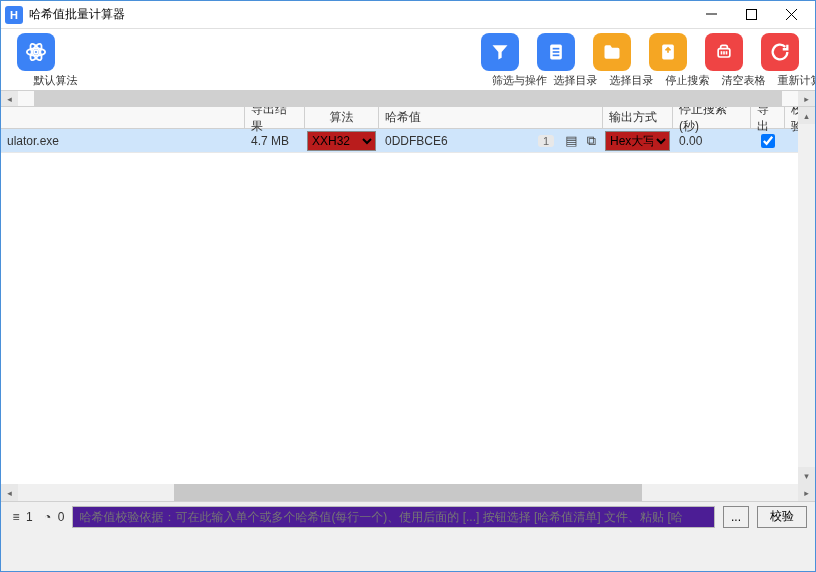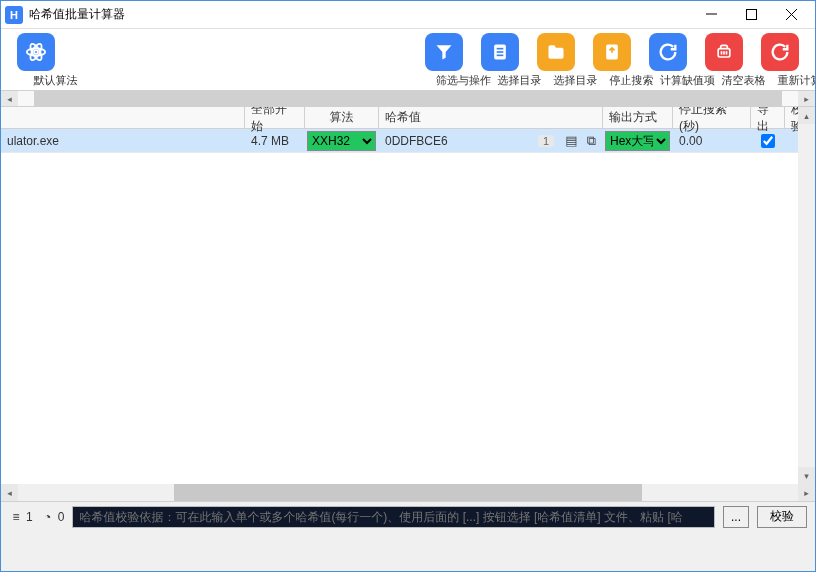--- a/index.html
+++ b/index.html
@@ -20,34 +20,34 @@
 .refresh-ico { width: 24px; height: 24px; display: flex; align-items: center; justify-content: center; cursor: pointer; }
 .hscroll { height: 17px; background: #f0f0f0; border-top: 1px solid #d0d0d0; border-bottom: 1px solid #d0d0d0; display: flex; align-items: center; }
 .hscroll .arrow { width: 17px; height: 15px; background: #e8e8e8; display: flex; align-items: center; justify-content: center; cursor: pointer; font-size: 9px; color: #666; }
 .hscroll .track { flex: 1; height: 15px; background: #f8f8f8; position: relative; }
 .hscroll .thumb { position: absolute; height: 100%; background: #d0d0d0; }
 .table-area { background: #fff; height: 394px; overflow: hidden; position: relative; }
 .thead { display: flex; height: 22px; background: #fff; border-bottom: 1px solid #d0d0d0; font-size: 12px; }
 .th { border-right: 1px solid #d0d0d0; padding: 2px 6px; display: flex; align-items: center; color: #333; background: #f8f8f8; }
 .trow { display: flex; height: 24px; align-items: center; background: #cfe5fb; border-bottom: 1px solid #e8e8e8; }
 .td { border-right: 1px solid transparent; padding: 2px 6px; display: flex; align-items: center; color: #333; height: 100%; }
-.td select { height: 20px; border: 1px solid #888; background: #22c55e; font-size: 12px; width: 100%; }
+.td select { height: 20px; border: 1px solid #888; background: #b91c1c; font-size: 12px; width: 100%; }
 .td .count-badge { background: #e8e8e8; color: #666; border-radius: 3px; padding: 0 5px; font-size: 11px; margin-left: auto; }
 .td .mini-icon { width: 16px; height: 16px; margin: 0 2px; display: flex; align-items: center; justify-content: center; cursor: pointer; font-size: 13px; color: #444; }
 .td input[type=checkbox] { width: 14px; height: 14px; }
 .vscroll-bottom { position: absolute; bottom: 0; left: 0; right: 0; height: 17px; background: #f0f0f0; display: flex; }
 .vscroll-bottom .track { flex: 1; background: #f0f0f0; position: relative; margin: 0 17px; }
 .vscroll-bottom .arrow { width: 17px; height: 17px; background: #e8e8e8; display: flex; align-items: center; justify-content: center; position: absolute; font-size: 9px; color: #666; cursor: pointer; }
 .vscroll-right { position: absolute; right: 0; top: 0; bottom: 17px; width: 17px; background: #f0f0f0; display: flex; flex-direction: column; }
 .vscroll-right .arrow { height: 17px; background: #e8e8e8; display: flex; align-items: center; justify-content: center; font-size: 9px; color: #666; cursor: pointer; }
 .vscroll-right .track { flex: 1; }
 .statusbar { height: 30px; background: #f0f0f0; display: flex; align-items: center; padding: 0 8px; gap: 8px; border-top: 1px solid #d0d0d0; }
 .statusbar .stat { display: flex; align-items: center; gap: 3px; color: #333; font-size: 12px; }
 .statusbar .stat-ico { width: 14px; height: 14px; display: flex; align-items: center; justify-content: center; }
-.statusbar input[type=text] { flex: 1; height: 22px; border: 1px solid #bbb; padding: 4px 6px; color: #999; background: #0f172a; }
+.statusbar input[type=text] { flex: 1; height: 22px; border: 1px solid #bbb; padding: 4px 6px; color: #999; background: #4c1d95; }
 .statusbar button { height: 22px; padding: 0 12px; border: 1px solid #888; background: #f0f0f0; cursor: pointer; font-size: 12px; }
 .statusbar .dots-btn { width: 26px; padding: 0; }
 </style>
 </head>
 <body>
 
 <div class="titlebar">
   <div class="app-icon">H</div>
   <div class="title">哈希值批量计算器</div>
   <div class="winbtn">
@@ -110,29 +110,20 @@
   <div class="tb-item">
     <div class="ico" style="background:#f5a623">
         <svg width="20" height="20" viewBox="0 0 24 24" fill="#fff">
           <rect x="5" y="3" width="14" height="18" rx="2"></rect>
           <path d="M12 7 v6 m-3 -3 l3 -3 l3 3" stroke="#f5a623" stroke-width="2" fill="none"></path>
         </svg>
       </div>
     <div class="lbl">停止搜索</div>
   </div>
   <div class="tb-item">
-    <div class="ico" style="background:#3b82f6">
-        <svg width="22" height="22" viewBox="0 0 24 24" fill="none" stroke="#fff" stroke-width="2.5">
-          <path d="M20 12 a8 8 0 1 1 -2.3 -5.6"></path>
-          <path d="M20 4 v5 h-5"></path>
-        </svg>
-      </div>
-    <div class="lbl">计算缺值项</div>
-  </div>
-  <div class="tb-item">
     <div class="ico" style="background:#ef4444">
         <svg width="20" height="20" viewBox="0 0 24 24" fill="none" stroke="#fff" stroke-width="2">
           <rect x="5" y="8" width="14" height="10" rx="2"></rect>
           <path d="M8 8 v-2 a2 2 0 0 1 2 -2 h4 a2 2 0 0 1 2 2 v2"></path>
           <line x1="9" y1="11" x2="9" y2="15"></line>
           <line x1="12" y1="11" x2="12" y2="15"></line>
           <line x1="15" y1="11" x2="15" y2="15"></line>
         </svg>
       </div>
     <div class="lbl">清空表格</div>
@@ -152,21 +143,21 @@
   <div class="arrow">◂</div>
   <div class="track">
       <div class="thumb" style="left:2%;width:96%"></div>
     </div>
   <div class="arrow">▸</div>
 </div>
 
 <div class="table-area">
   <div class="thead">
     <div class="th" style="width:244px"></div>
-    <div class="th" style="width:60px">全部开始</div>
+    <div class="th" style="width:60px">导出结果</div>
     <div class="th" style="width:74px;justify-content:center">算法</div>
     <div class="th" style="width:224px">哈希值</div>
     <div class="th" style="width:70px">输出方式</div>
     <div class="th" style="width:78px">停止搜索 (秒)</div>
     <div class="th" style="width:34px">导出</div>
     <div class="th" style="flex:1;border-right:none">校验</div>
   </div>
   <div class="trow">
     <div class="td" style="width:244px">ulator.exe</div>
     <div class="td" style="width:60px">4.7 MB</div>

